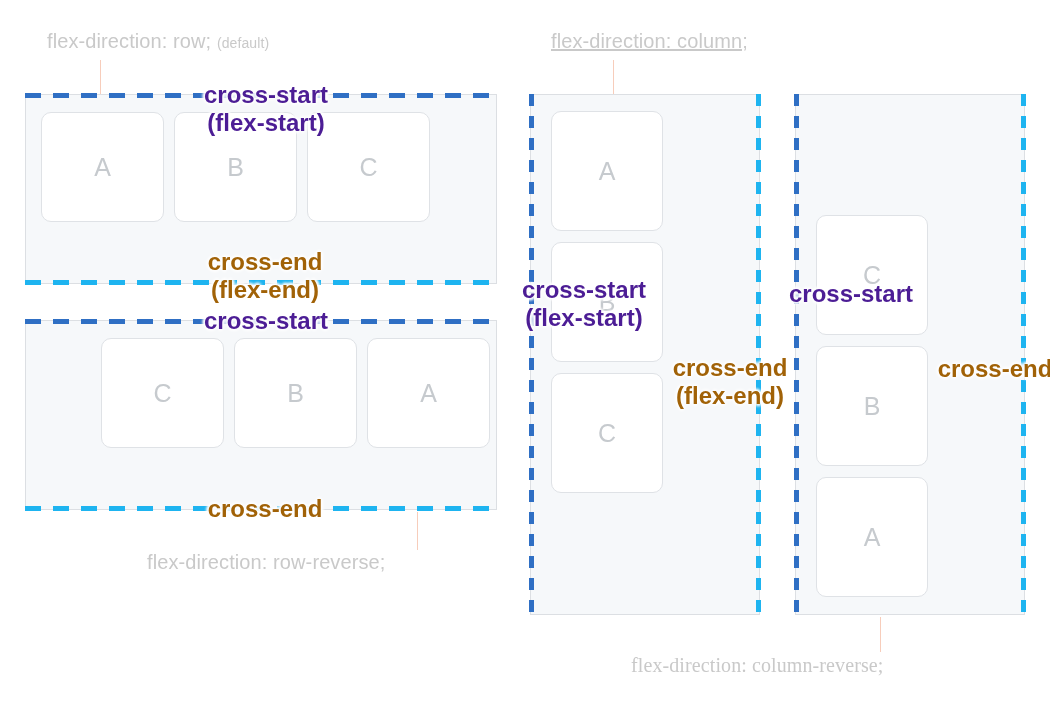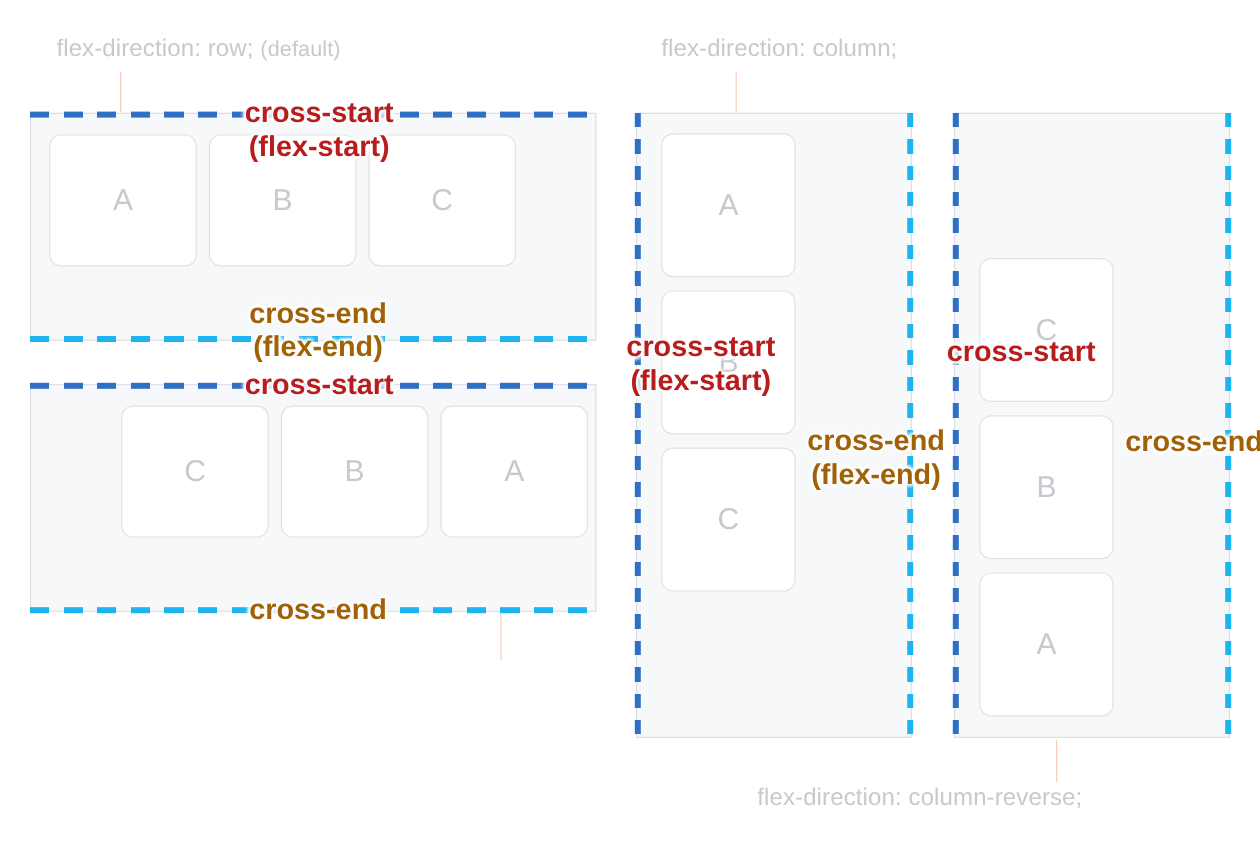--- a/index.html
+++ b/index.html
@@ -14,21 +14,21 @@
 
   
   .caption{
     position:absolute;
     color:#c9c9c9;
     font-size:20px;
     font-weight:400;
     white-space:nowrap;
     letter-spacing:.1px;
   }
-  .caption .small{font-size:18px;}
+  .caption .small{font-size:14px;}
   .leader{
     position:absolute;
     width:1px;
     background:#f7cdbb;
   }
 
   
   .container{
     position:absolute;
     background:#f6f8fa;
@@ -85,21 +85,21 @@
   .axislabel .main{
     display:block;
     font-size:24px;
     font-weight:700;
   }
   .axislabel .sub{
     display:block;
     font-size:24px;
     font-weight:700;
   }
-  .start-label .main,.start-label .sub{color:#b91c1c;}
+  .start-label .main,.start-label .sub{color:#4c1d95;}
   .end-label .main,.end-label .sub{color:#a16207;}
 
   
   .halo{
     text-shadow:
       0 0 4px #fff, 0 0 4px #fff, 0 0 4px #fff,
       2px 0 3px #fff, -2px 0 3px #fff, 0 2px 3px #fff, 0 -2px 3px #fff;
   }
 </style>
 </head>
@@ -155,22 +155,25 @@
 
   <div class="axislabel start-label halo" style="left:166px;top:307px;width:200px;">
     <span class="main">cross-start</span>
   </div>
 
   <div class="axislabel end-label halo" style="left:165px;top:495px;width:200px;">
     <span class="main">cross-end</span>
   </div>
 
   <div class="leader" style="left:417px;top:512px;height:38px;"></div>
-
-  <div class="caption" style="left:551px;top:30px;">
+  <div class="caption" style="left:147px;top:551px;">
+    <span>flex-direction: row-reverse;</span>
+  </div>
+
+  <div class="caption" style="left:551px;top:30px;text-decoration:underline;">
     <span>flex-direction: column;</span>
   </div>
   <div class="leader" style="left:613px;top:60px;height:34px;"></div>
 
   <div class="container" style="left:530px;top:94px;width:230px;height:521px;">
     <div class="edge edge-v edge-left-blue"></div>
     <div class="edge edge-v edge-right-cyan"></div>
 
     <div class="item" style="left:20px;top:16px;width:112px;height:120px;">
       <span>A</span>
@@ -210,17 +213,17 @@
 
   <div class="axislabel start-label halo" style="left:772px;top:280px;width:158px;">
     <span class="main">cross-start</span>
   </div>
 
   <div class="axislabel end-label halo" style="left:937px;top:355px;width:116px;">
     <span class="main">cross-end</span>
   </div>
 
   <div class="leader" style="left:880px;top:617px;height:35px;"></div>
-  <div class="caption" style="left:631px;top:654px;">
+  <div class="caption" style="left:631px;top:654px;font-family:Liberation Serif, serif;">
     <span>flex-direction: column-reverse;</span>
   </div>
 
 </div>
 
 </body></html>

